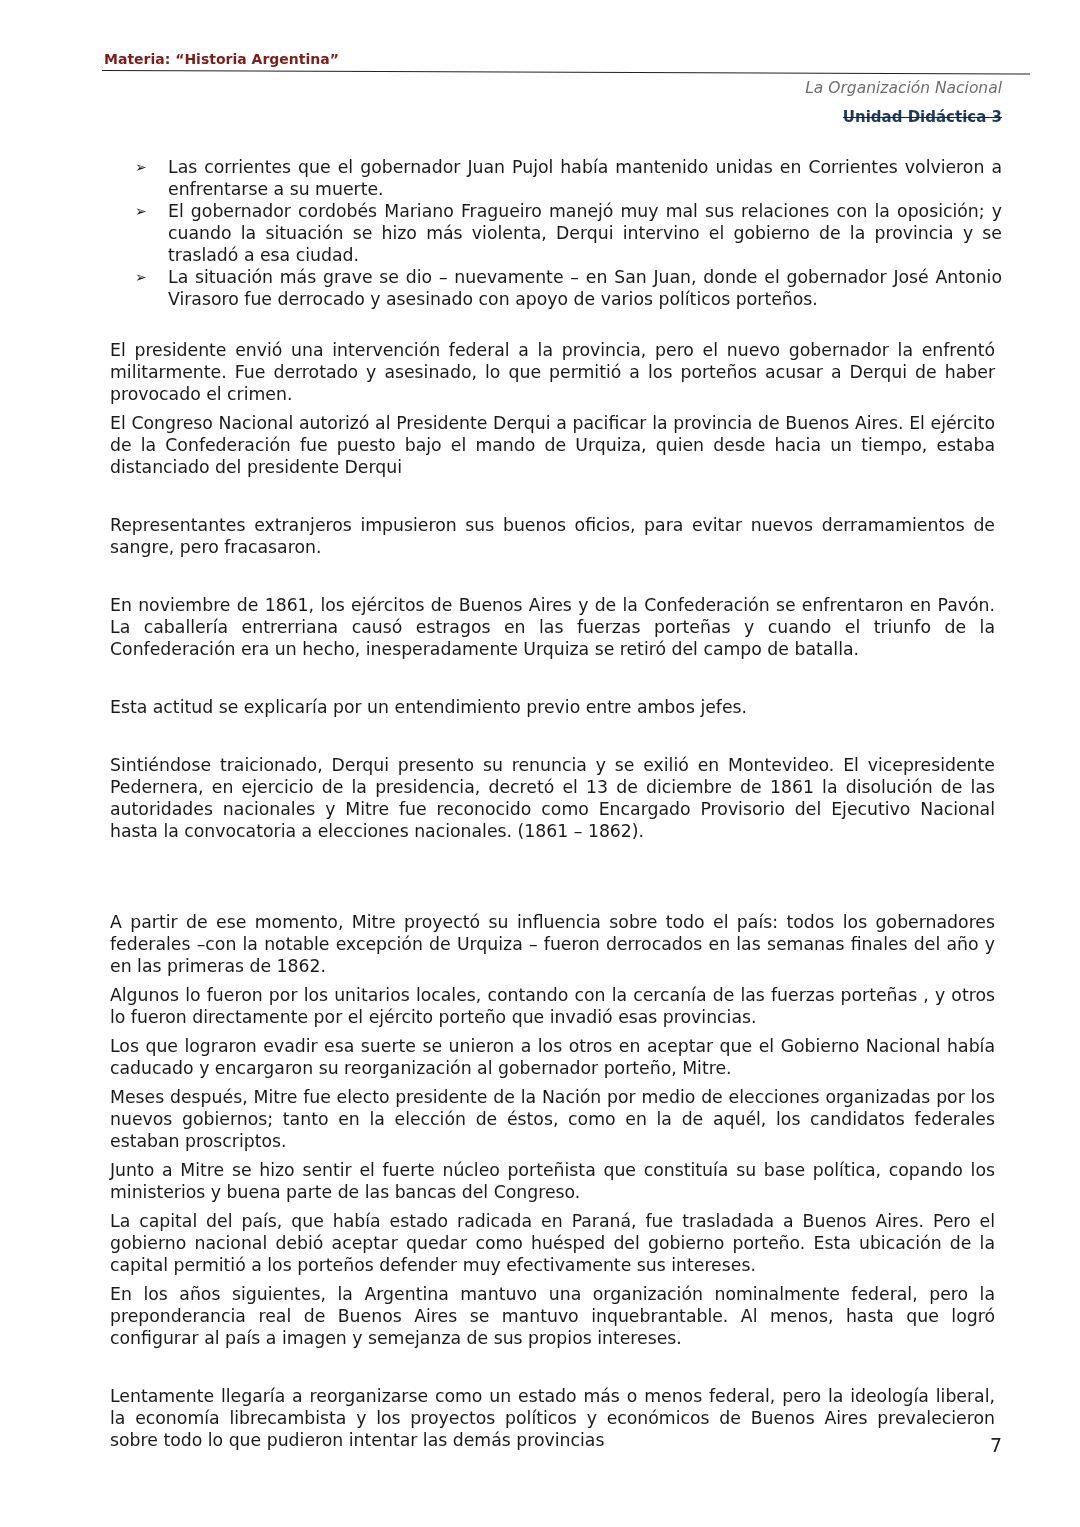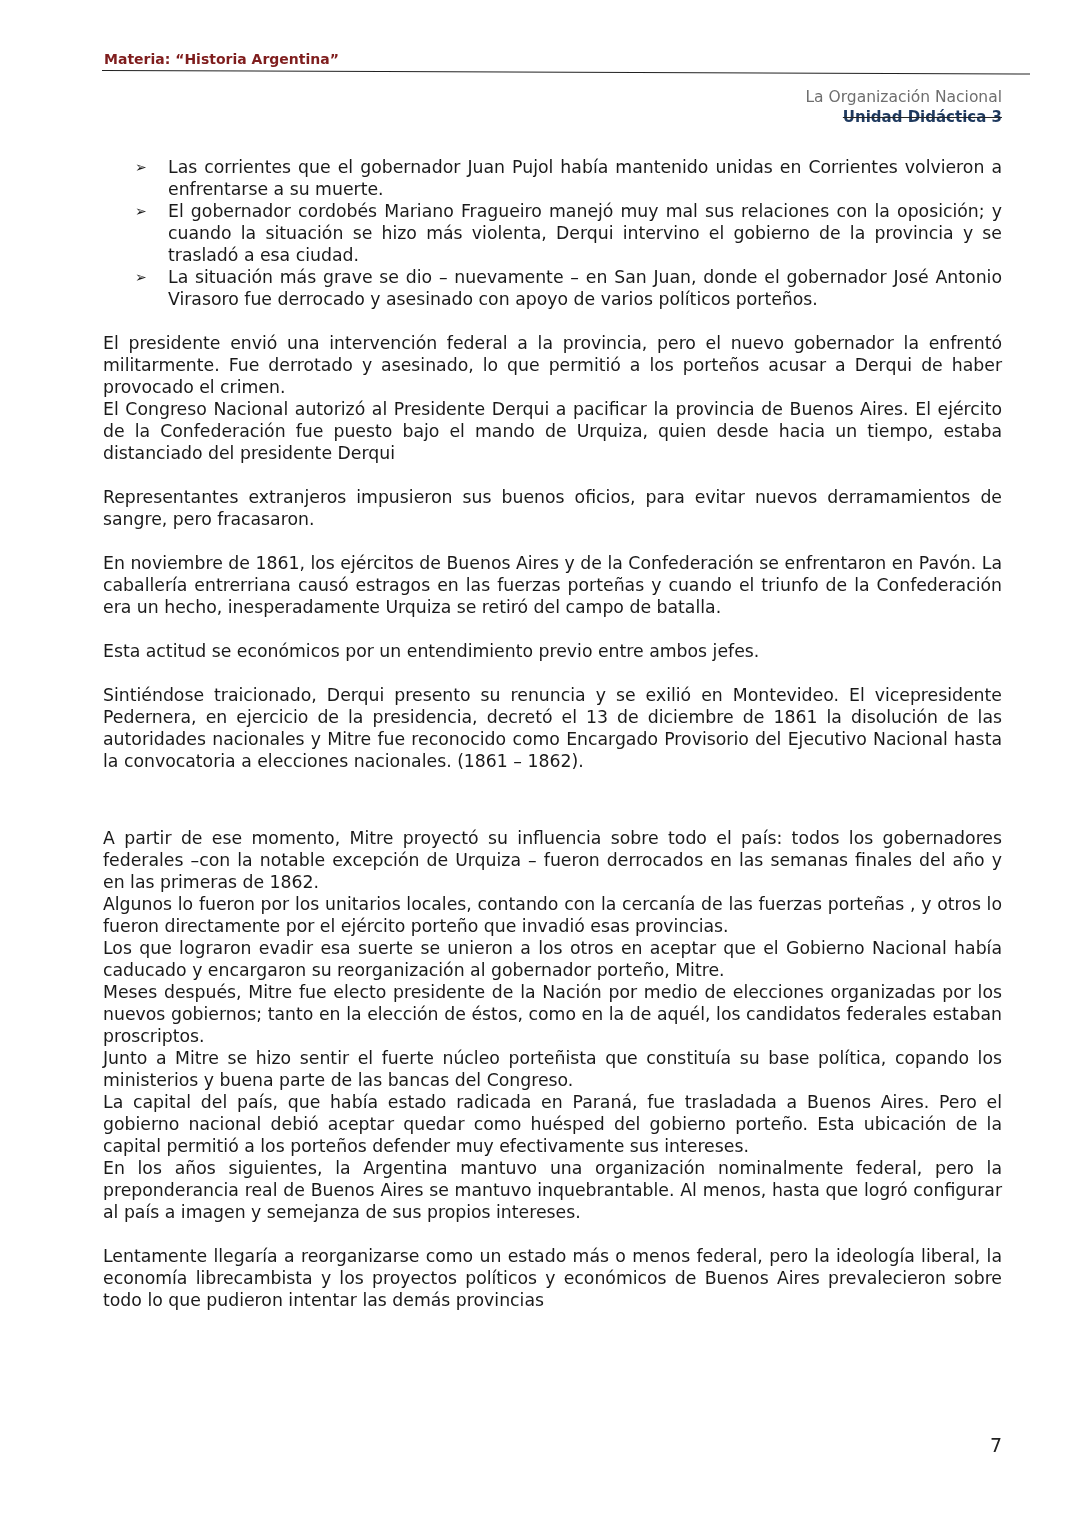--- a/index.html
+++ b/index.html
@@ -1,26 +1,26 @@
 <!DOCTYPE html>
 <html><head>
 <meta charset="utf-8">
 <style>
   html, body { margin: 0; padding: 0; background: #ffffff; }
   body { width: 1080px; height: 1527px; position: relative; overflow: hidden;
          font-family: "DejaVu Sans", sans-serif; color: #1a1a1a; }
   .header-left { position: absolute; left: 104px; top: 51px; font-size: 14px; font-weight: bold; color: #7f1d1d; }
   .header-rule { position: absolute; left: 102px; top: 70px; width: 928px; height: 0; border-top: 1.6px solid #222; transform: rotate(0.22deg); transform-origin: left; }
   .header-unit { position: absolute; right: 78px; top: 69px; font-size: 15px; font-weight: bold; color: #1f3a5f; text-decoration: line-through; text-decoration-color: #222; margin-top: 39px; }
-  .header-sub { position: absolute; right: 78px; top: 88px; font-size: 15.5px; color: #6e6e6e; }
+  .header-sub { position: absolute; right: 78px; top: 79px; font-size: 15.5px; font-style: italic; color: #6e6e6e; }
   .content { position: absolute; left: 103px; top: 156px; width: 899px; font-size: 17.3px; line-height: 22px; }
   ul.bullets { list-style: none; margin: 0; padding: 0; }
   ul.bullets li { position: relative; padding-left: 65px; text-align: justify; }
   ul.bullets li .arrow { position: absolute; left: 32px; top: 0; font-size: 14px; }
-  p { margin: 0; text-align: justify; }
+  p { margin: 7px; text-align: justify; }
   .gap { height: 22px; }
   .gap-lg { height: 33px; }
   h2 { margin: 0; font-size: 21px; font-weight: bold; color: #1f3a5f; line-height: 28px; }
   .page-number { position: absolute; left: 990px; top: 1434px; font-size: 19px; color: #222; }
 </style>
 </head>
 <body>
 
 <div>
   <div class="header-left">Materia: “Historia Argentina”</div>
@@ -45,21 +45,21 @@
     </li>
   </ul>
   <div class="gap"></div>
   <p>El presidente envió una intervención federal a la provincia, pero el nuevo gobernador la enfrentó militarmente. Fue derrotado y asesinado, lo que permitió a los porteños acusar a Derqui de haber provocado el crimen.</p>
   <p>El Congreso Nacional autorizó al Presidente Derqui a pacificar la provincia de Buenos Aires. El ejército de la Confederación fue puesto bajo el mando de Urquiza, quien desde hacia un tiempo, estaba distanciado del presidente Derqui</p>
   <div class="gap"></div>
   <p>Representantes extranjeros impusieron sus buenos oficios, para evitar nuevos derramamientos de sangre, pero fracasaron.</p>
   <div class="gap"></div>
   <p>En noviembre de 1861, los ejércitos de Buenos Aires y de la Confederación se enfrentaron  en Pavón. La caballería entrerriana causó estragos en las fuerzas porteñas y cuando el triunfo de la Confederación era un hecho, inesperadamente Urquiza se retiró del campo de batalla.</p>
   <div class="gap"></div>
-  <p>Esta actitud se económicos por un entendimiento previo entre ambos jefes.</p>
+  <p>Esta actitud se explicaría por un entendimiento previo entre ambos jefes.</p>
   <div class="gap"></div>
   <p>Sintiéndose traicionado, Derqui presento su renuncia y se exilió en Montevideo. El vicepresidente Pedernera, en ejercicio de la presidencia, decretó el 13 de diciembre de 1861 la disolución de las autoridades nacionales y Mitre fue reconocido como Encargado Provisorio del Ejecutivo Nacional hasta la convocatoria a elecciones nacionales. (1861 – 1862).</p>
   <div class="gap-lg"></div>
   <div class="gap"></div>
   <p>A partir de ese momento, Mitre proyectó su influencia sobre todo el país: todos los gobernadores federales –con la notable excepción de Urquiza – fueron derrocados en las semanas finales del año y en las primeras de 1862.</p>
   <p>Algunos lo fueron por los unitarios locales, contando con la cercanía de las fuerzas porteñas , y otros lo fueron directamente por el ejército porteño que invadió esas provincias.</p>
   <p>Los que lograron evadir esa suerte se unieron a los otros en aceptar que el Gobierno Nacional había caducado y encargaron su reorganización al gobernador porteño, Mitre.</p>
   <p>Meses después, Mitre fue electo presidente de la Nación por medio de elecciones organizadas por los nuevos gobiernos; tanto en la elección de éstos, como en la de aquél, los candidatos federales estaban proscriptos.</p>
   <p>Junto a Mitre se hizo sentir el fuerte núcleo porteñista que constituía su base política, copando los ministerios y buena parte de las bancas del Congreso.</p>
   <p>La capital del país, que había estado radicada en Paraná, fue trasladada a Buenos Aires. Pero el gobierno nacional debió aceptar quedar como huésped del gobierno porteño. Esta ubicación de la capital permitió a los porteños defender muy efectivamente sus intereses.</p>

